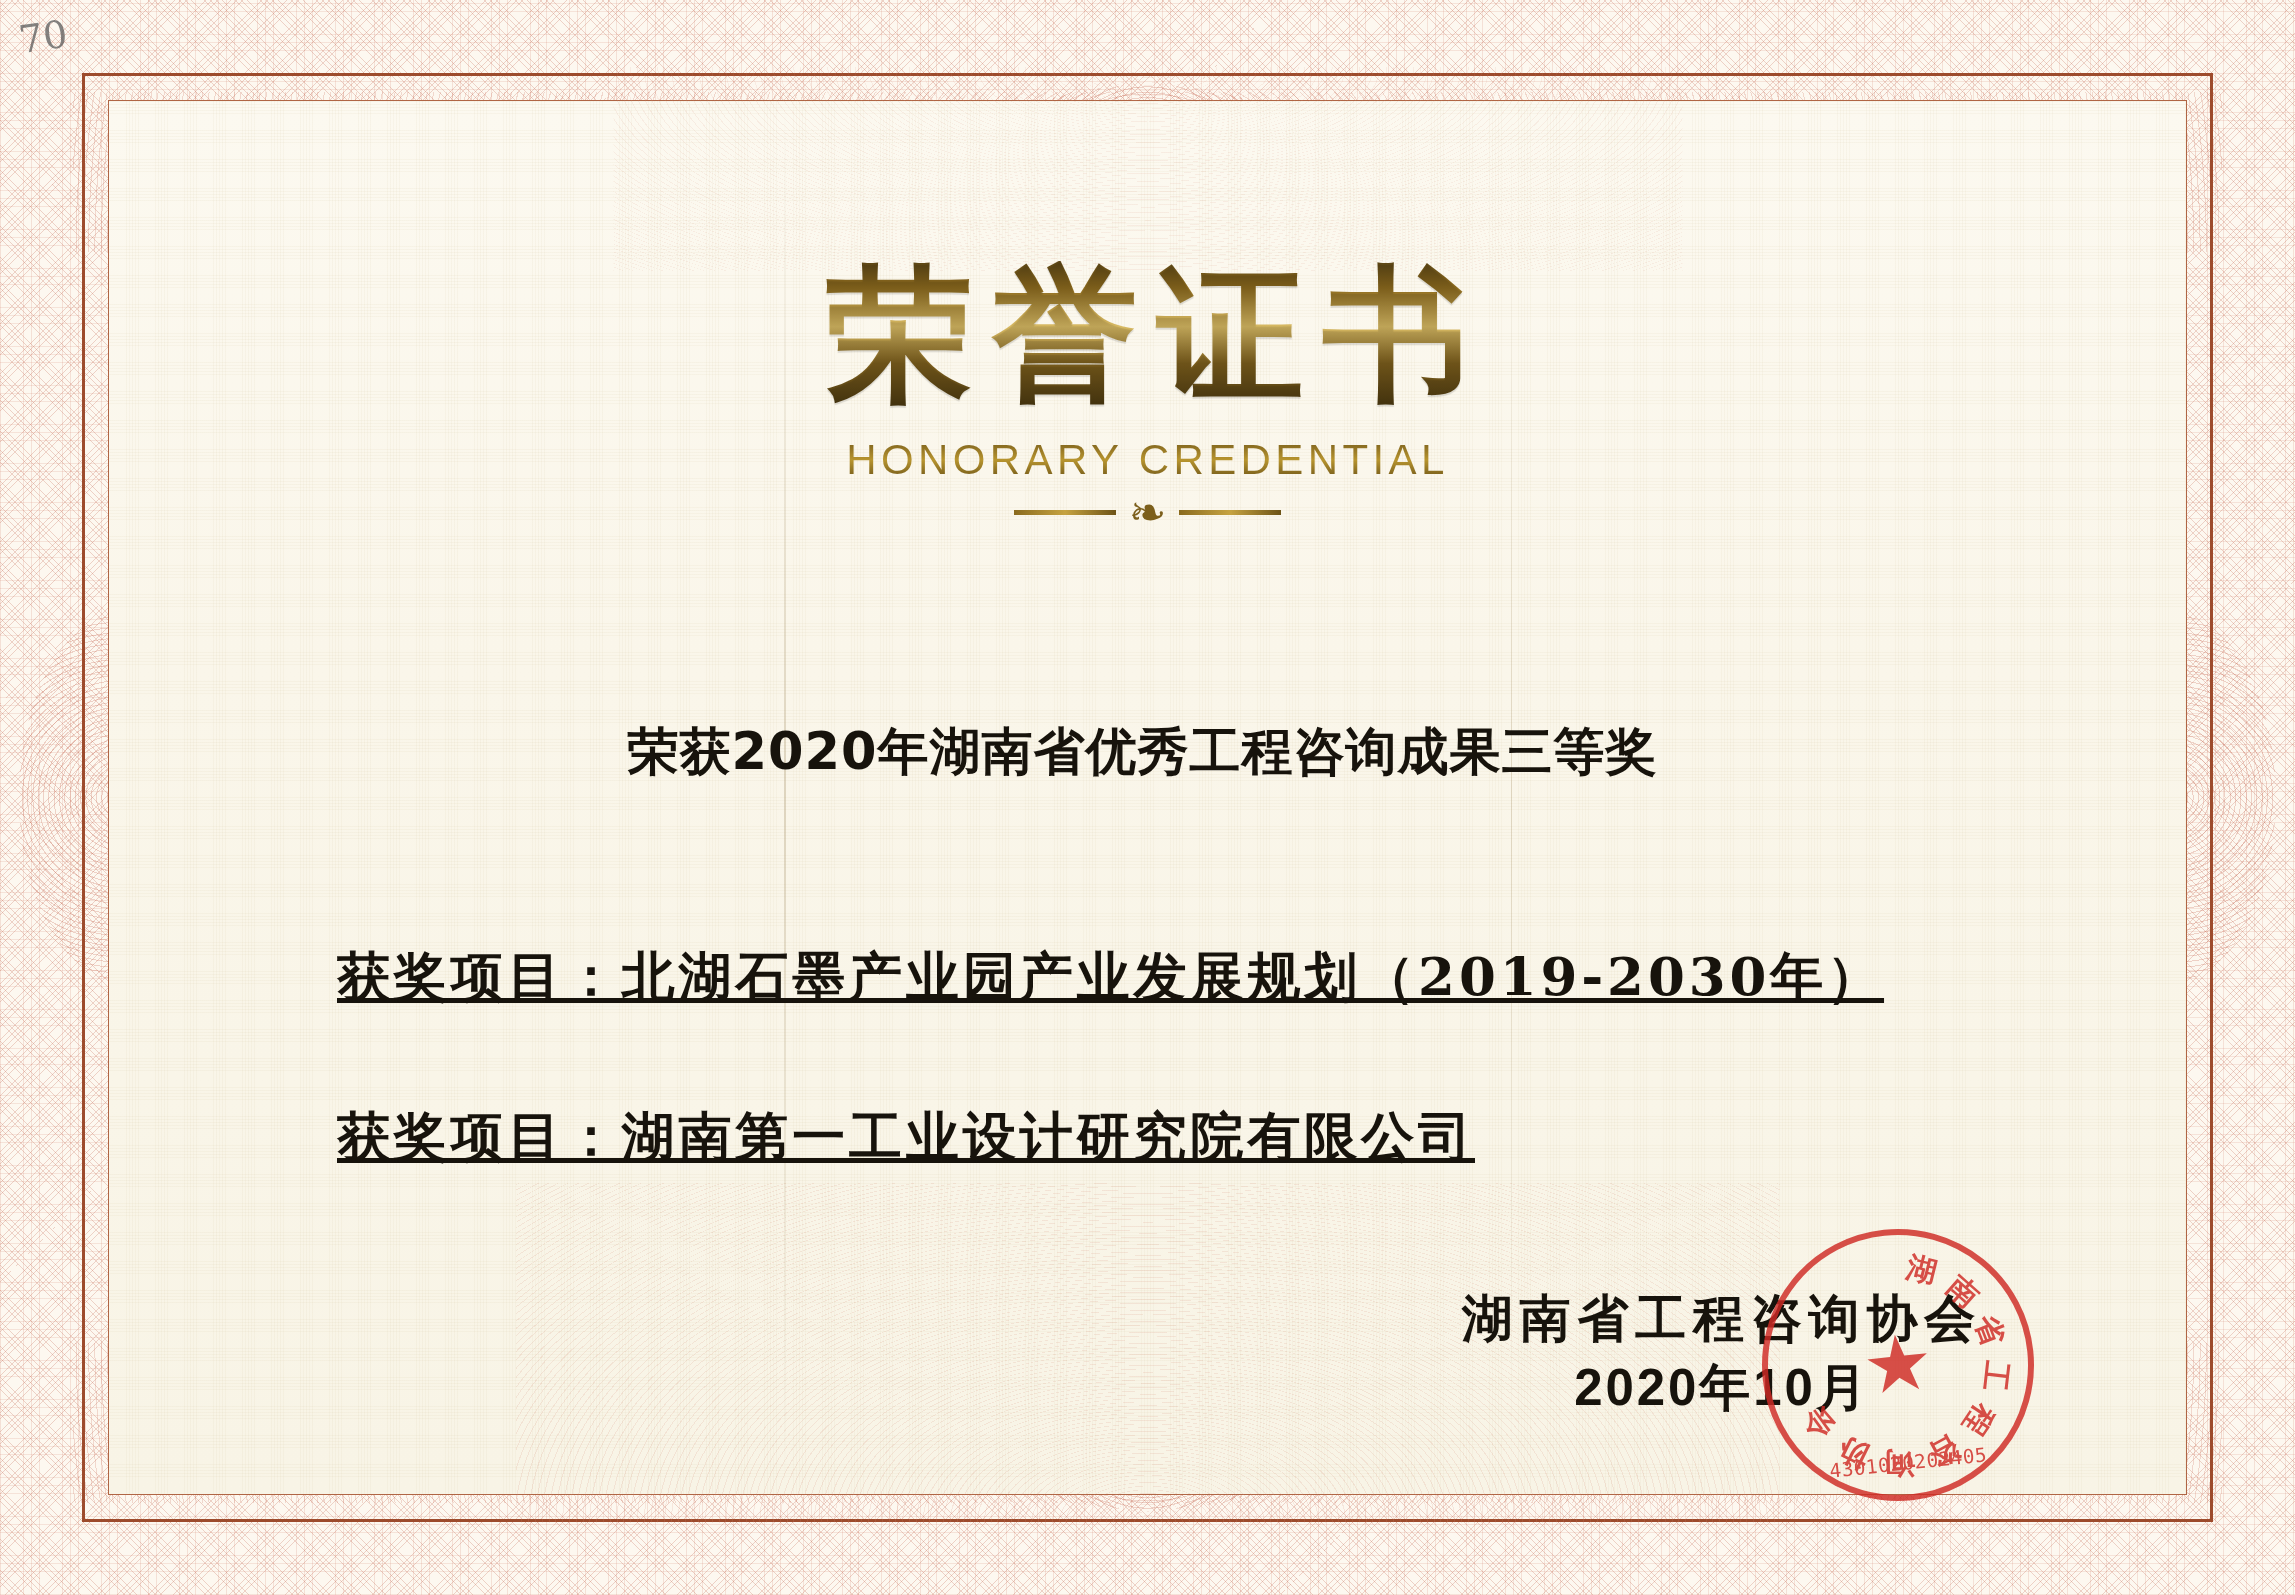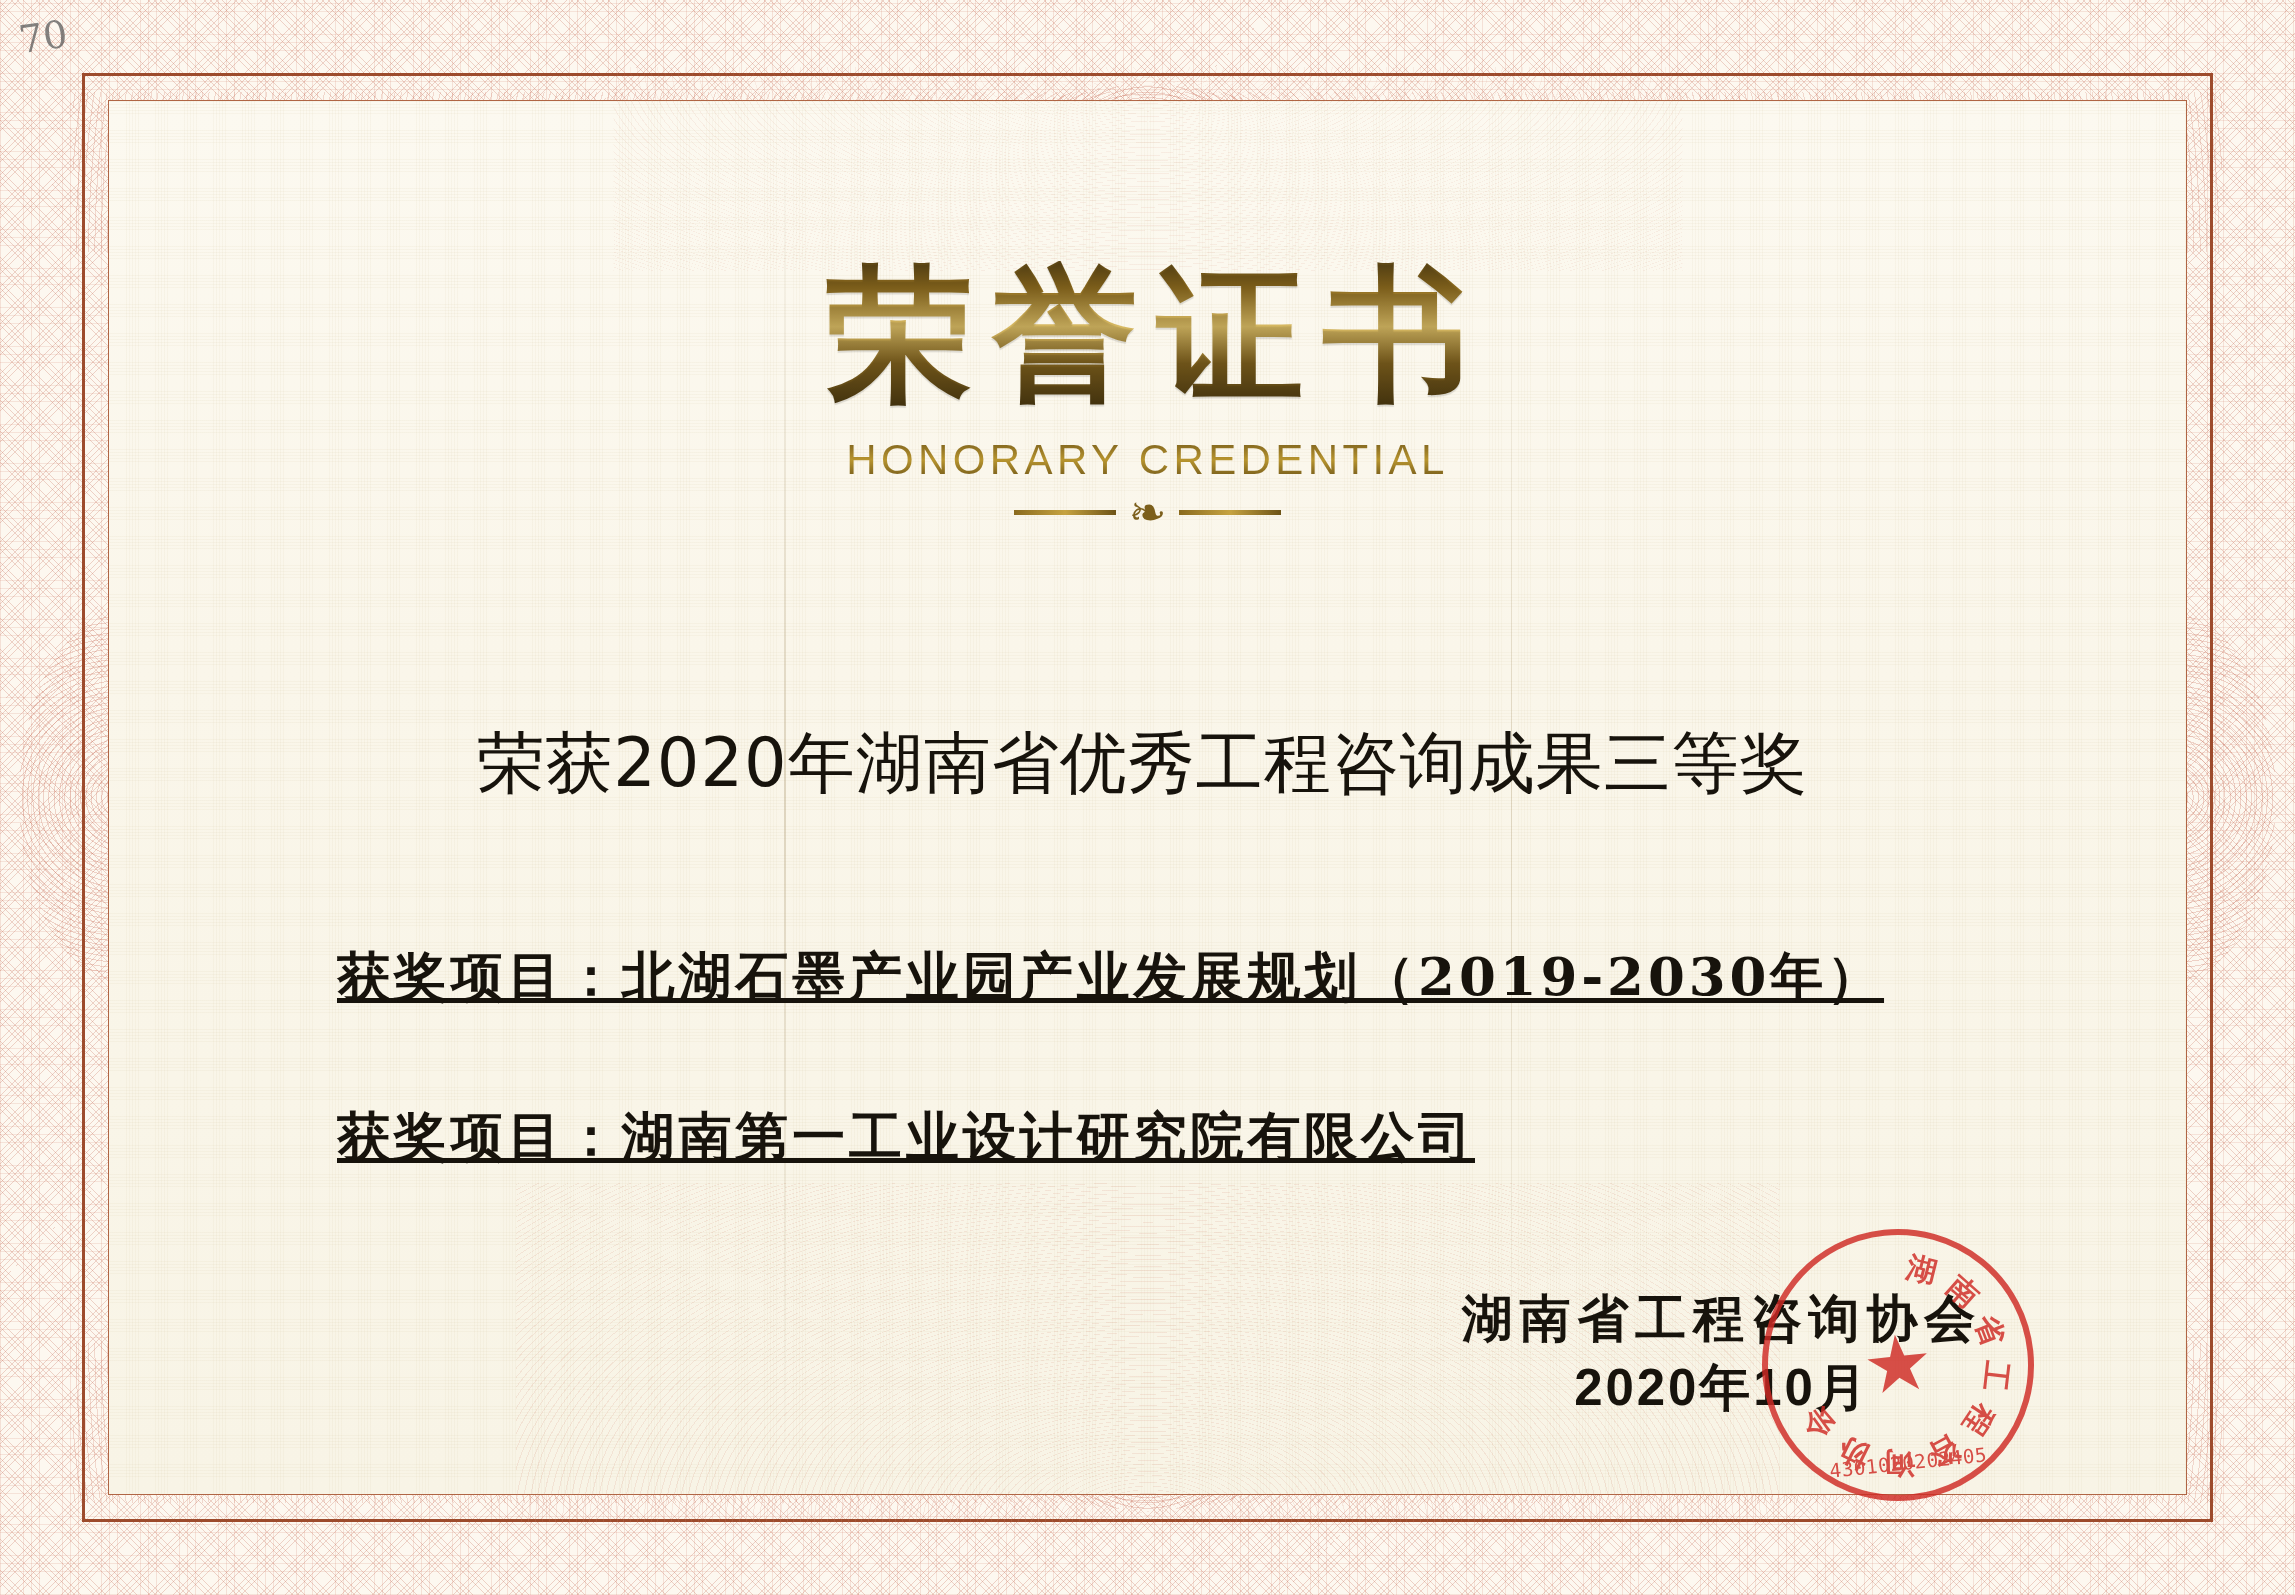--- a/index.html
+++ b/index.html
@@ -191,22 +191,22 @@
     color: #7c5f1c;
     font-family: "DejaVu Serif", serif;
   }
 
   .headline {
     position: absolute;
     top: 617px;
     left: 0; right: 10px;
     text-align: center;
     font-family: "DejaVu Sans", "Liberation Sans", sans-serif;
-    font-weight: 400;
-    font-size: 67px;
+    font-weight: 700;
+    font-size: 51px;
     letter-spacing: 1px;
     color: #17130c;
   }
 
   .field {
     position: absolute;
     left: 228px;
     right: 160px;
     font-family: "DejaVu Serif", "Liberation Serif", serif;
     font-weight: 700;

